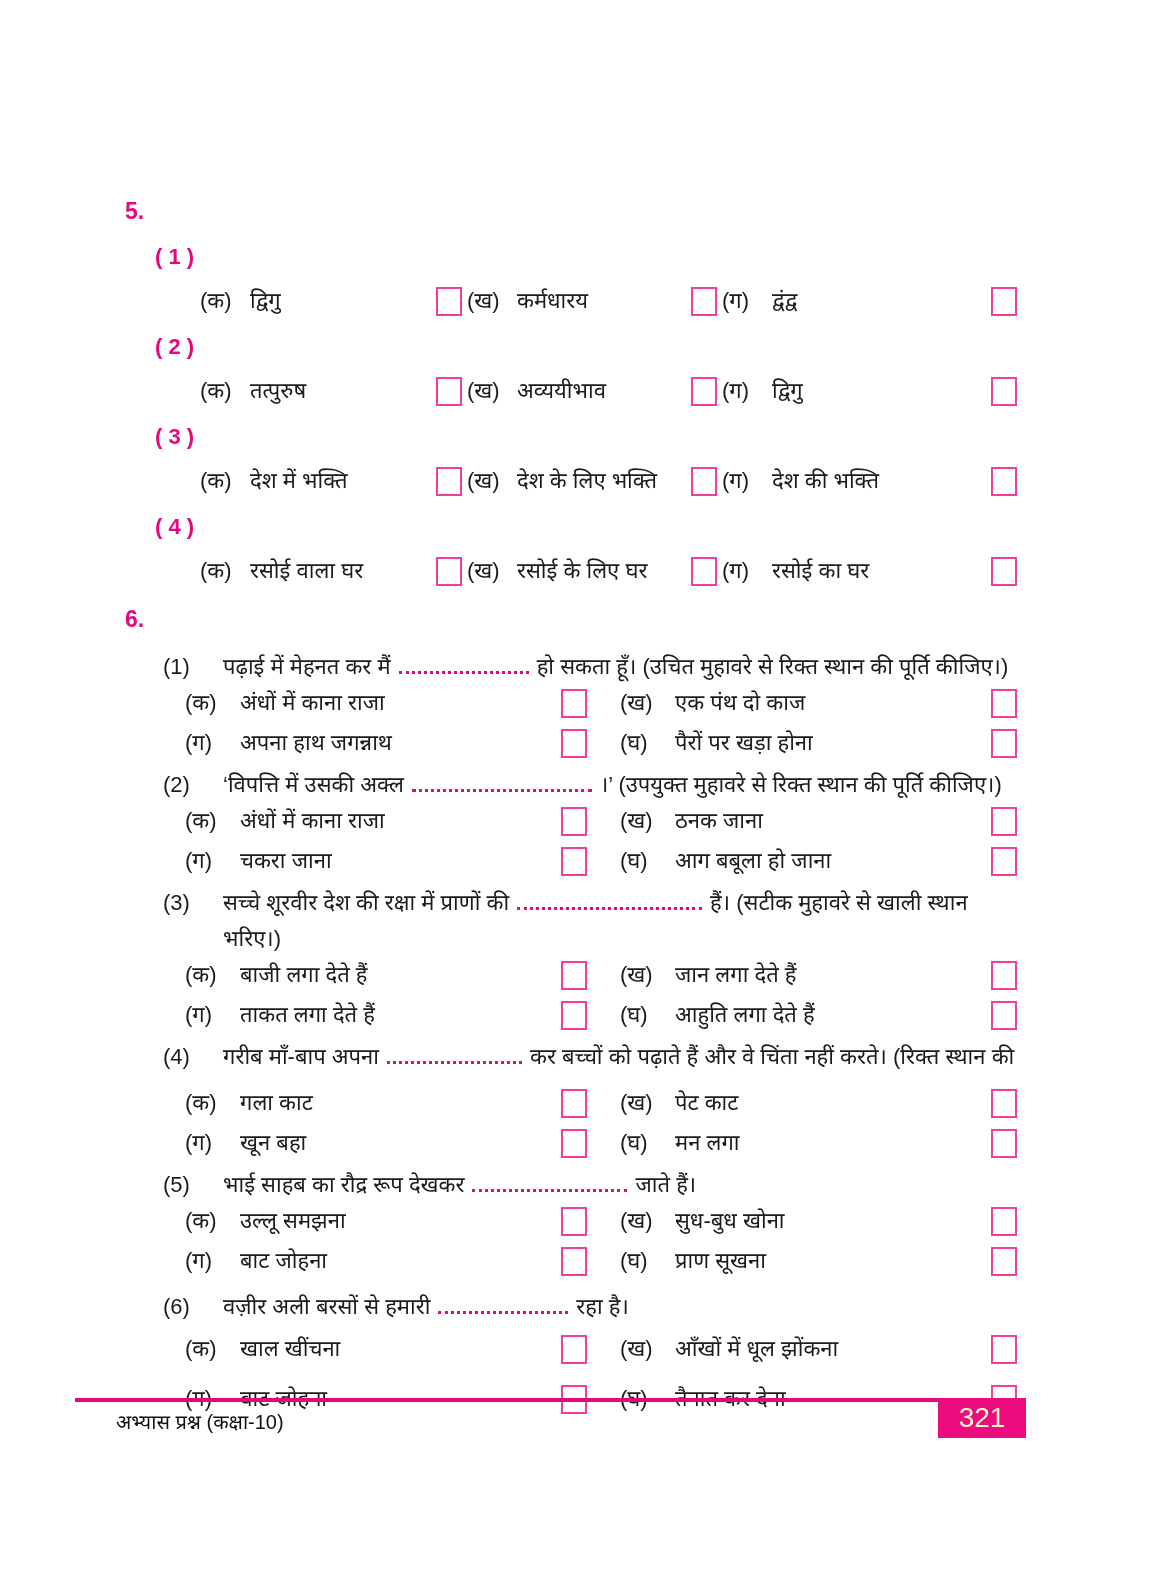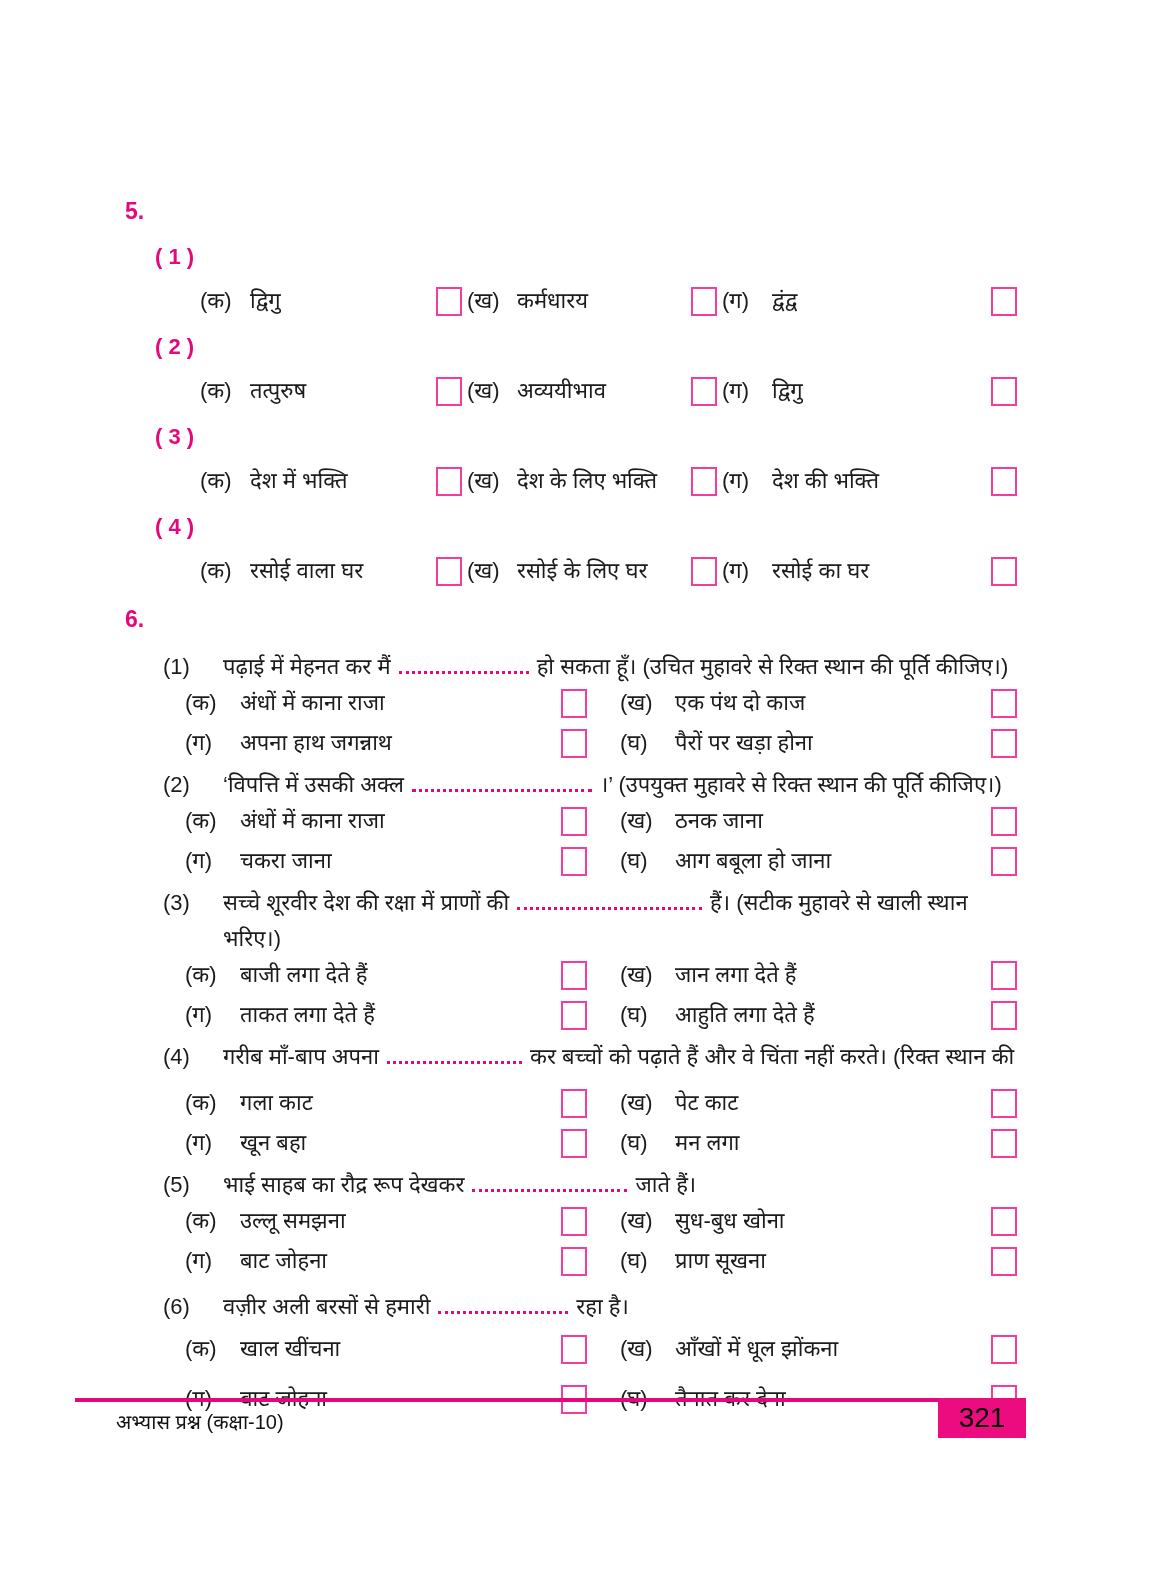--- a/index.html
+++ b/index.html
@@ -47,21 +47,21 @@
   .gap-lg{row-gap:18px;margin-top:8px;}
   .mt-lg{margin-top:12px;}
 
   
   .hand{display:inline-flex;align-items:center;margin:0 4px;transform:translateY(1px);}
 
   
   .footer-line{position:absolute;left:75px;top:1398px;width:863px;height:4px;background:var(--mag);}
   .footer-text{position:absolute;left:80px;top:1408px;font-size:20px;color:#111;margin-left:36px;}
   .pagenum-box{position:absolute;left:938px;top:1398px;width:88px;height:40px;background:var(--boxbg);
-               color:#000000;font-size:28px;display:flex;align-items:center;justify-content:center;}
+               color:#fef9c3;font-size:28px;display:flex;align-items:center;justify-content:center;}
 </style>
 </head>
 <body>
 
 <div class="page">
   <div class="content">
 
     <div class="q-head">
       <span class="qno">5.</span>
     </div>

